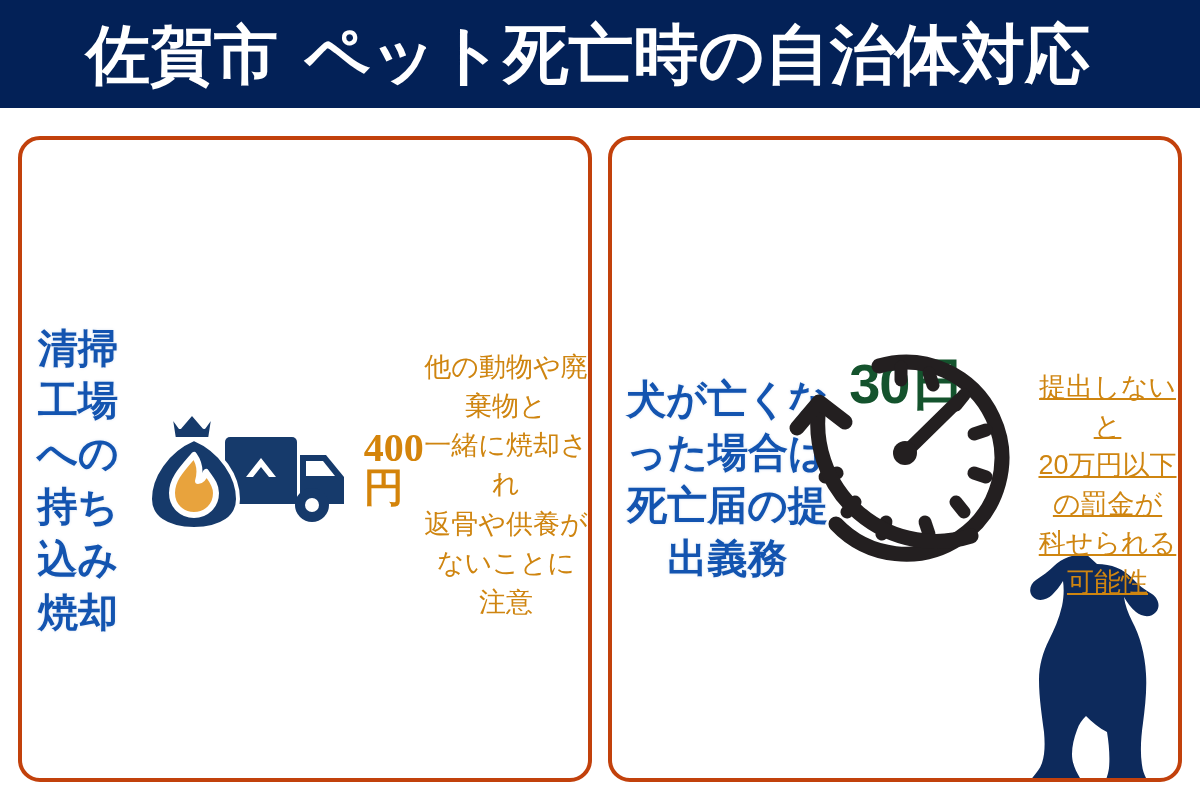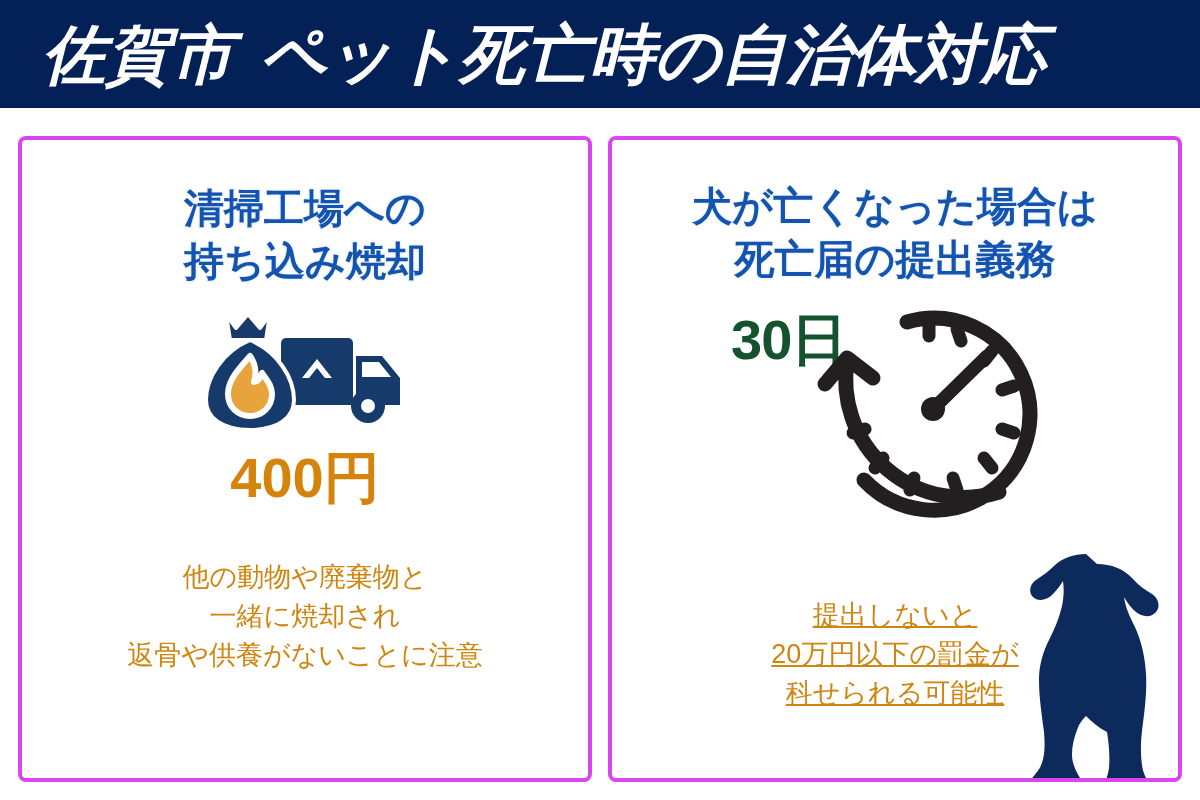--- a/index.html
+++ b/index.html
@@ -17,22 +17,21 @@
   }
 
   
   .header {
     width: 1200px;
     height: 108px;
     background: #032157;
     display: flex;
     align-items: center;
     box-sizing: border-box;
-    padding-left: 42px;
-    font-style: italic;
+    padding-left: 86px;
   }
   .header-title {
     color: #ffffff;
     font-weight: bold;
     white-space: nowrap;
     letter-spacing: 0px;
     display: flex;
     align-items: baseline;
   }
   .header-city {
@@ -55,27 +54,27 @@
     width: 1200px;
     height: 692px;
     display: flex;
     gap: 16px;
     padding: 28px 18px 18px 18px;
     box-sizing: border-box;
   }
   .card {
     position: relative;
     flex: 1 1 0;
-    border: 4px solid #d946ef;
-    border-radius: 8px;
+    border: 4px solid #c2410c;
+    border-radius: 22px;
     background: #ffffff;
     box-sizing: border-box;
     overflow: hidden;
     display: flex;
-    flex-direction: column;
+    flex-direction: row;
     align-items: center;
   }
 
   .card-title {
     color: #1354b0;
     font-weight: bold;
     font-size: 40px;
     line-height: 1.32;
     text-align: center;
     margin-top: 42px;
@@ -86,23 +85,24 @@
   .icon-wrap {
     margin-top: 24px;
     display: flex;
     align-items: center;
     justify-content: center;
   }
 
   .amount {
     color: #d4840a;
     font-weight: bold;
-    font-size: 56px;
+    font-size: 40px;
     line-height: 1;
     margin-top: 18px;
+    font-family: Liberation Serif, serif;
   }
 
   .note {
     color: #cf8510;
     font-size: 27px;
     line-height: 1.45;
     text-align: center;
     white-space: pre-line;
     margin-top: 52px;
   }

